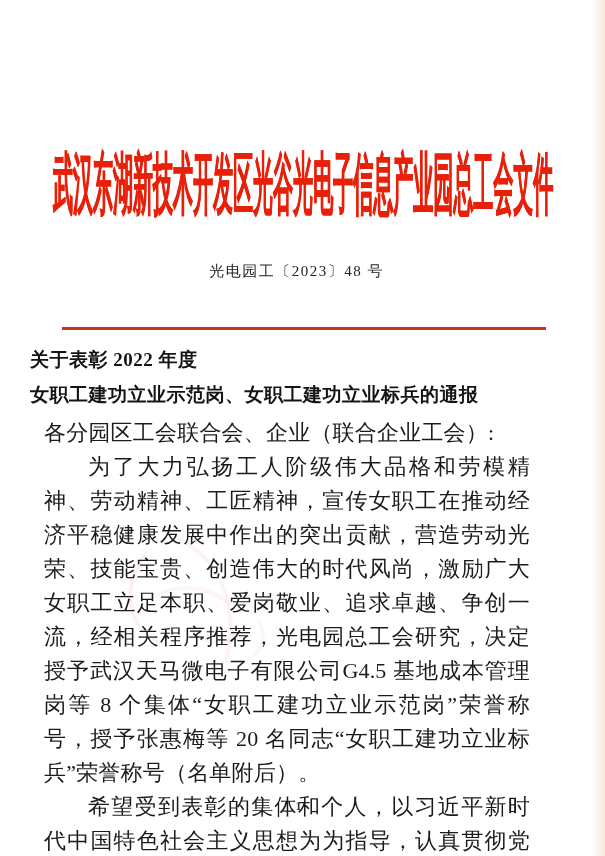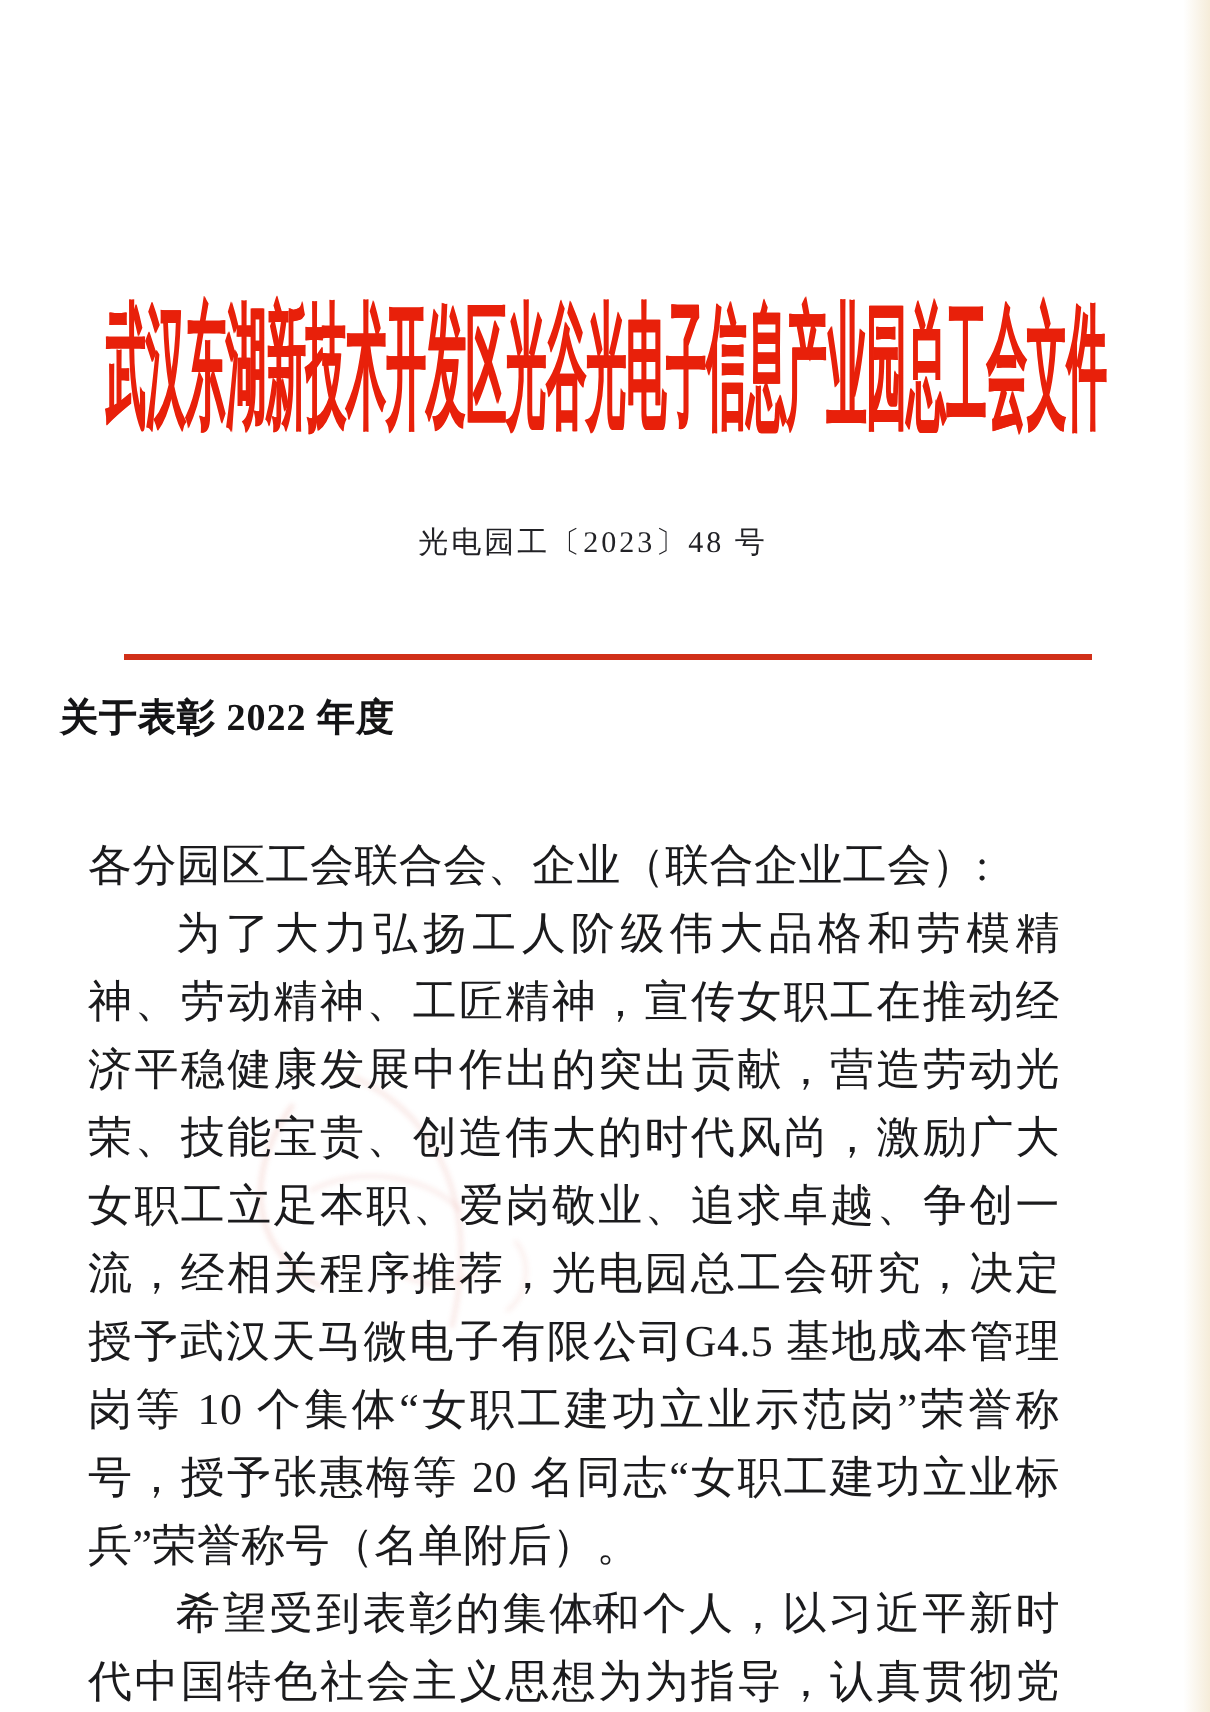--- a/index.html
+++ b/index.html
@@ -98,38 +98,39 @@
 <div class="page">
 
   <div class="header-title">武汉东湖新技术开发区光谷光电子信息产业园总工会文件</div>
 
   <div class="doc-number">光电园工〔2023〕48 号</div>
 
   <div class="red-rule"></div>
 
   <div class="subject">
     <div>关于表彰 2022 年度</div>
+    <div>女职工建功立业示范岗、女职工建功立业标兵的通报</div>
   </div>
 
   <svg class="seal-bleed" width="200" height="150" viewBox="0 0 200 150">
     <defs>
       <filter id="bleedblur" x="-20%" y="-20%" width="140%" height="140%">
         <feGaussianBlur stdDeviation="1.2"></feGaussianBlur>
       </filter>
     </defs>
     <g fill="none" stroke="#d96a5c" stroke-width="2.4" stroke-linecap="round" filter="url(#bleedblur)">
       <path d="M 38 28 C 16 58, 14 98, 52 118" opacity="0.30"></path>
       <path d="M 70 14 C 112 34, 132 78, 118 138" opacity="0.26"></path>
       <path d="M 48 70 C 72 58, 104 62, 122 80" opacity="0.20"></path>
       <path d="M 86 108 C 98 118, 116 120, 130 112" opacity="0.22"></path>
       <path d="M 150 96 C 158 106, 156 122, 146 130" opacity="0.18"></path>
     </g>
   </svg>
 
   <div class="body-text">
     <p class="salutation">各分园区工会联合会、企业（联合企业工会）:</p>
-    <p class="para">为了大力弘扬工人阶级伟大品格和劳模精神、劳动精神、工匠精神，宣传女职工在推动经济平稳健康发展中作出的突出贡献，营造劳动光荣、技能宝贵、创造伟大的时代风尚，激励广大女职工立足本职、爱岗敬业、追求卓越、争创一流，经相关程序推荐，光电园总工会研究，决定授予武汉天马微电子有限公司G4.5 基地成本管理岗等 10 个集体“女职工建功立业示范岗”荣誉称号，授予张惠梅等 20 名同志“女职工建功立业标兵”荣誉称号（名单附后）。</p>
+    <p class="para">为了大力弘扬工人阶级伟大品格和劳模精神、劳动精神、工匠精神，宣传女职工在推动经济平稳健康发展中作出的突出贡献，营造劳动光荣、技能宝贵、创造伟大的时代风尚，激励广大女职工立足本职、爱岗敬业、追求卓越、争创一流，经相关程序推荐，光电园总工会研究，决定授予武汉天马微电子有限公司G4.5 基地成本管理岗等 8 个集体“女职工建功立业示范岗”荣誉称号，授予张惠梅等 20 名同志“女职工建功立业标兵”荣誉称号（名单附后）。</p>
     <p class="para">希望受到表彰的集体和个人，以习近平新时代中国特色社会主义思想为为指导，认真贯彻党的二十大精神，爱岗敬业、发扬</p>
   </div>
 
   <div class="page-number">1</div>
 
 </div>
 
 </body></html>

